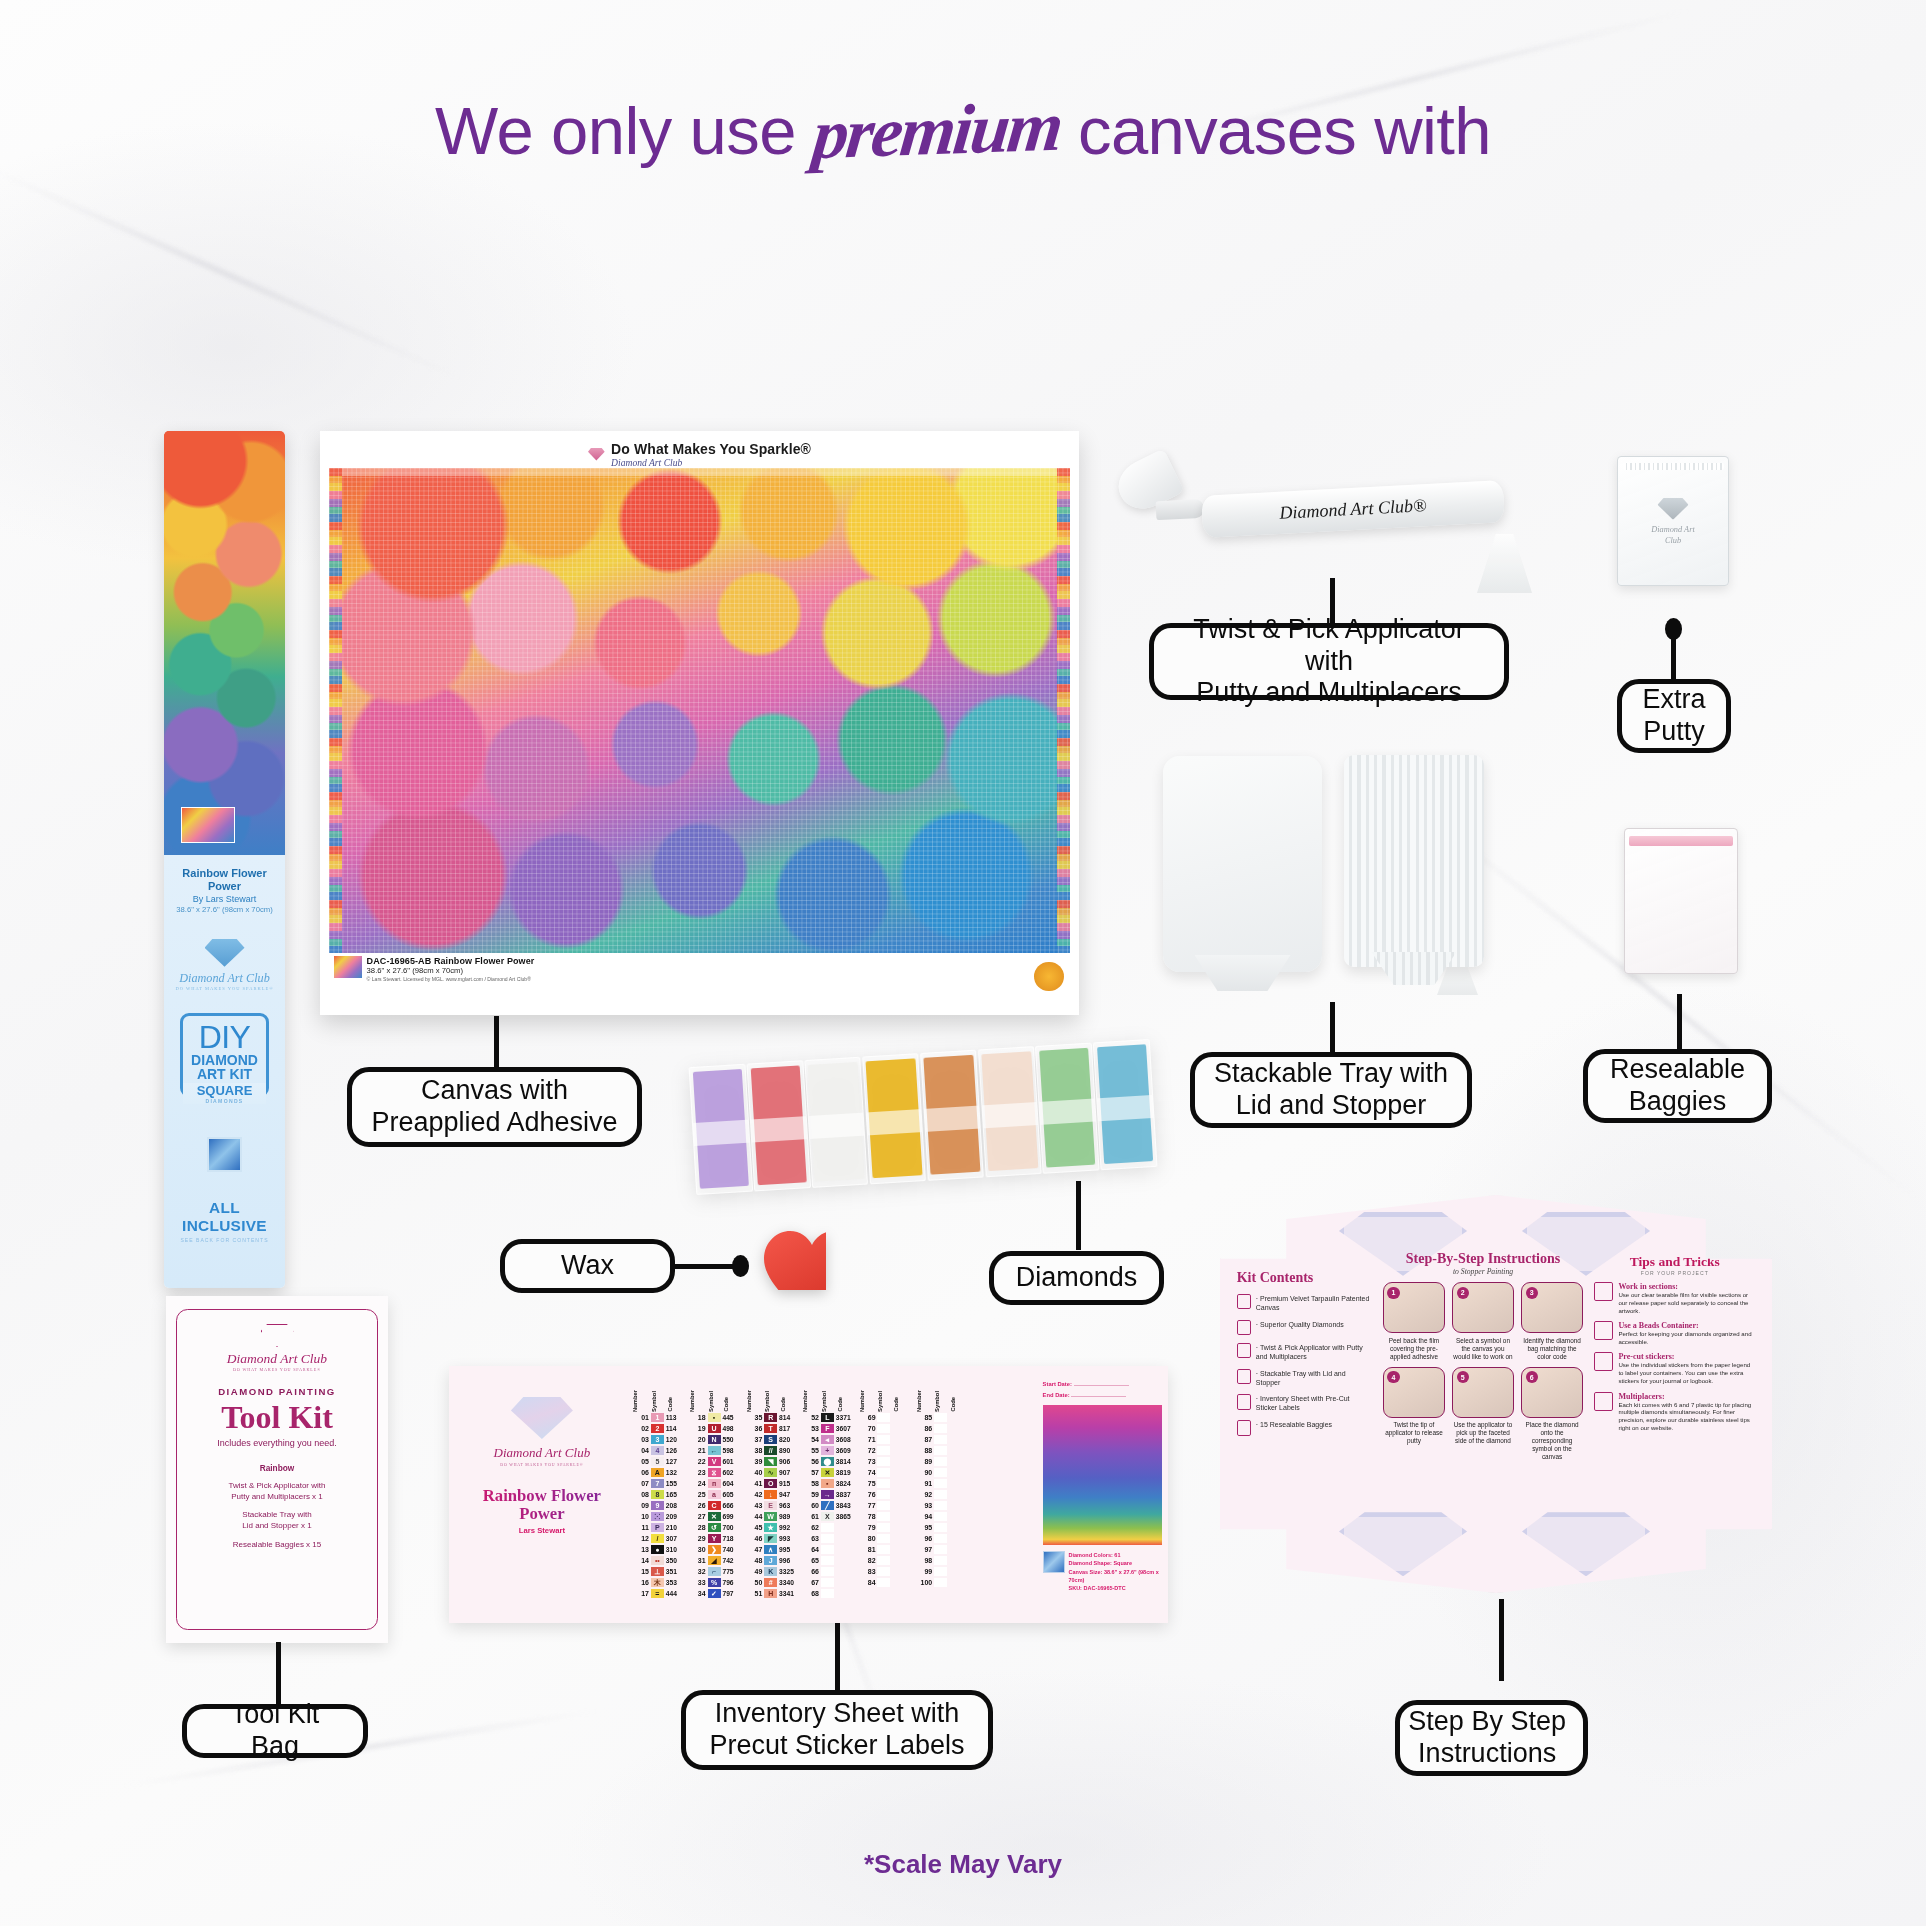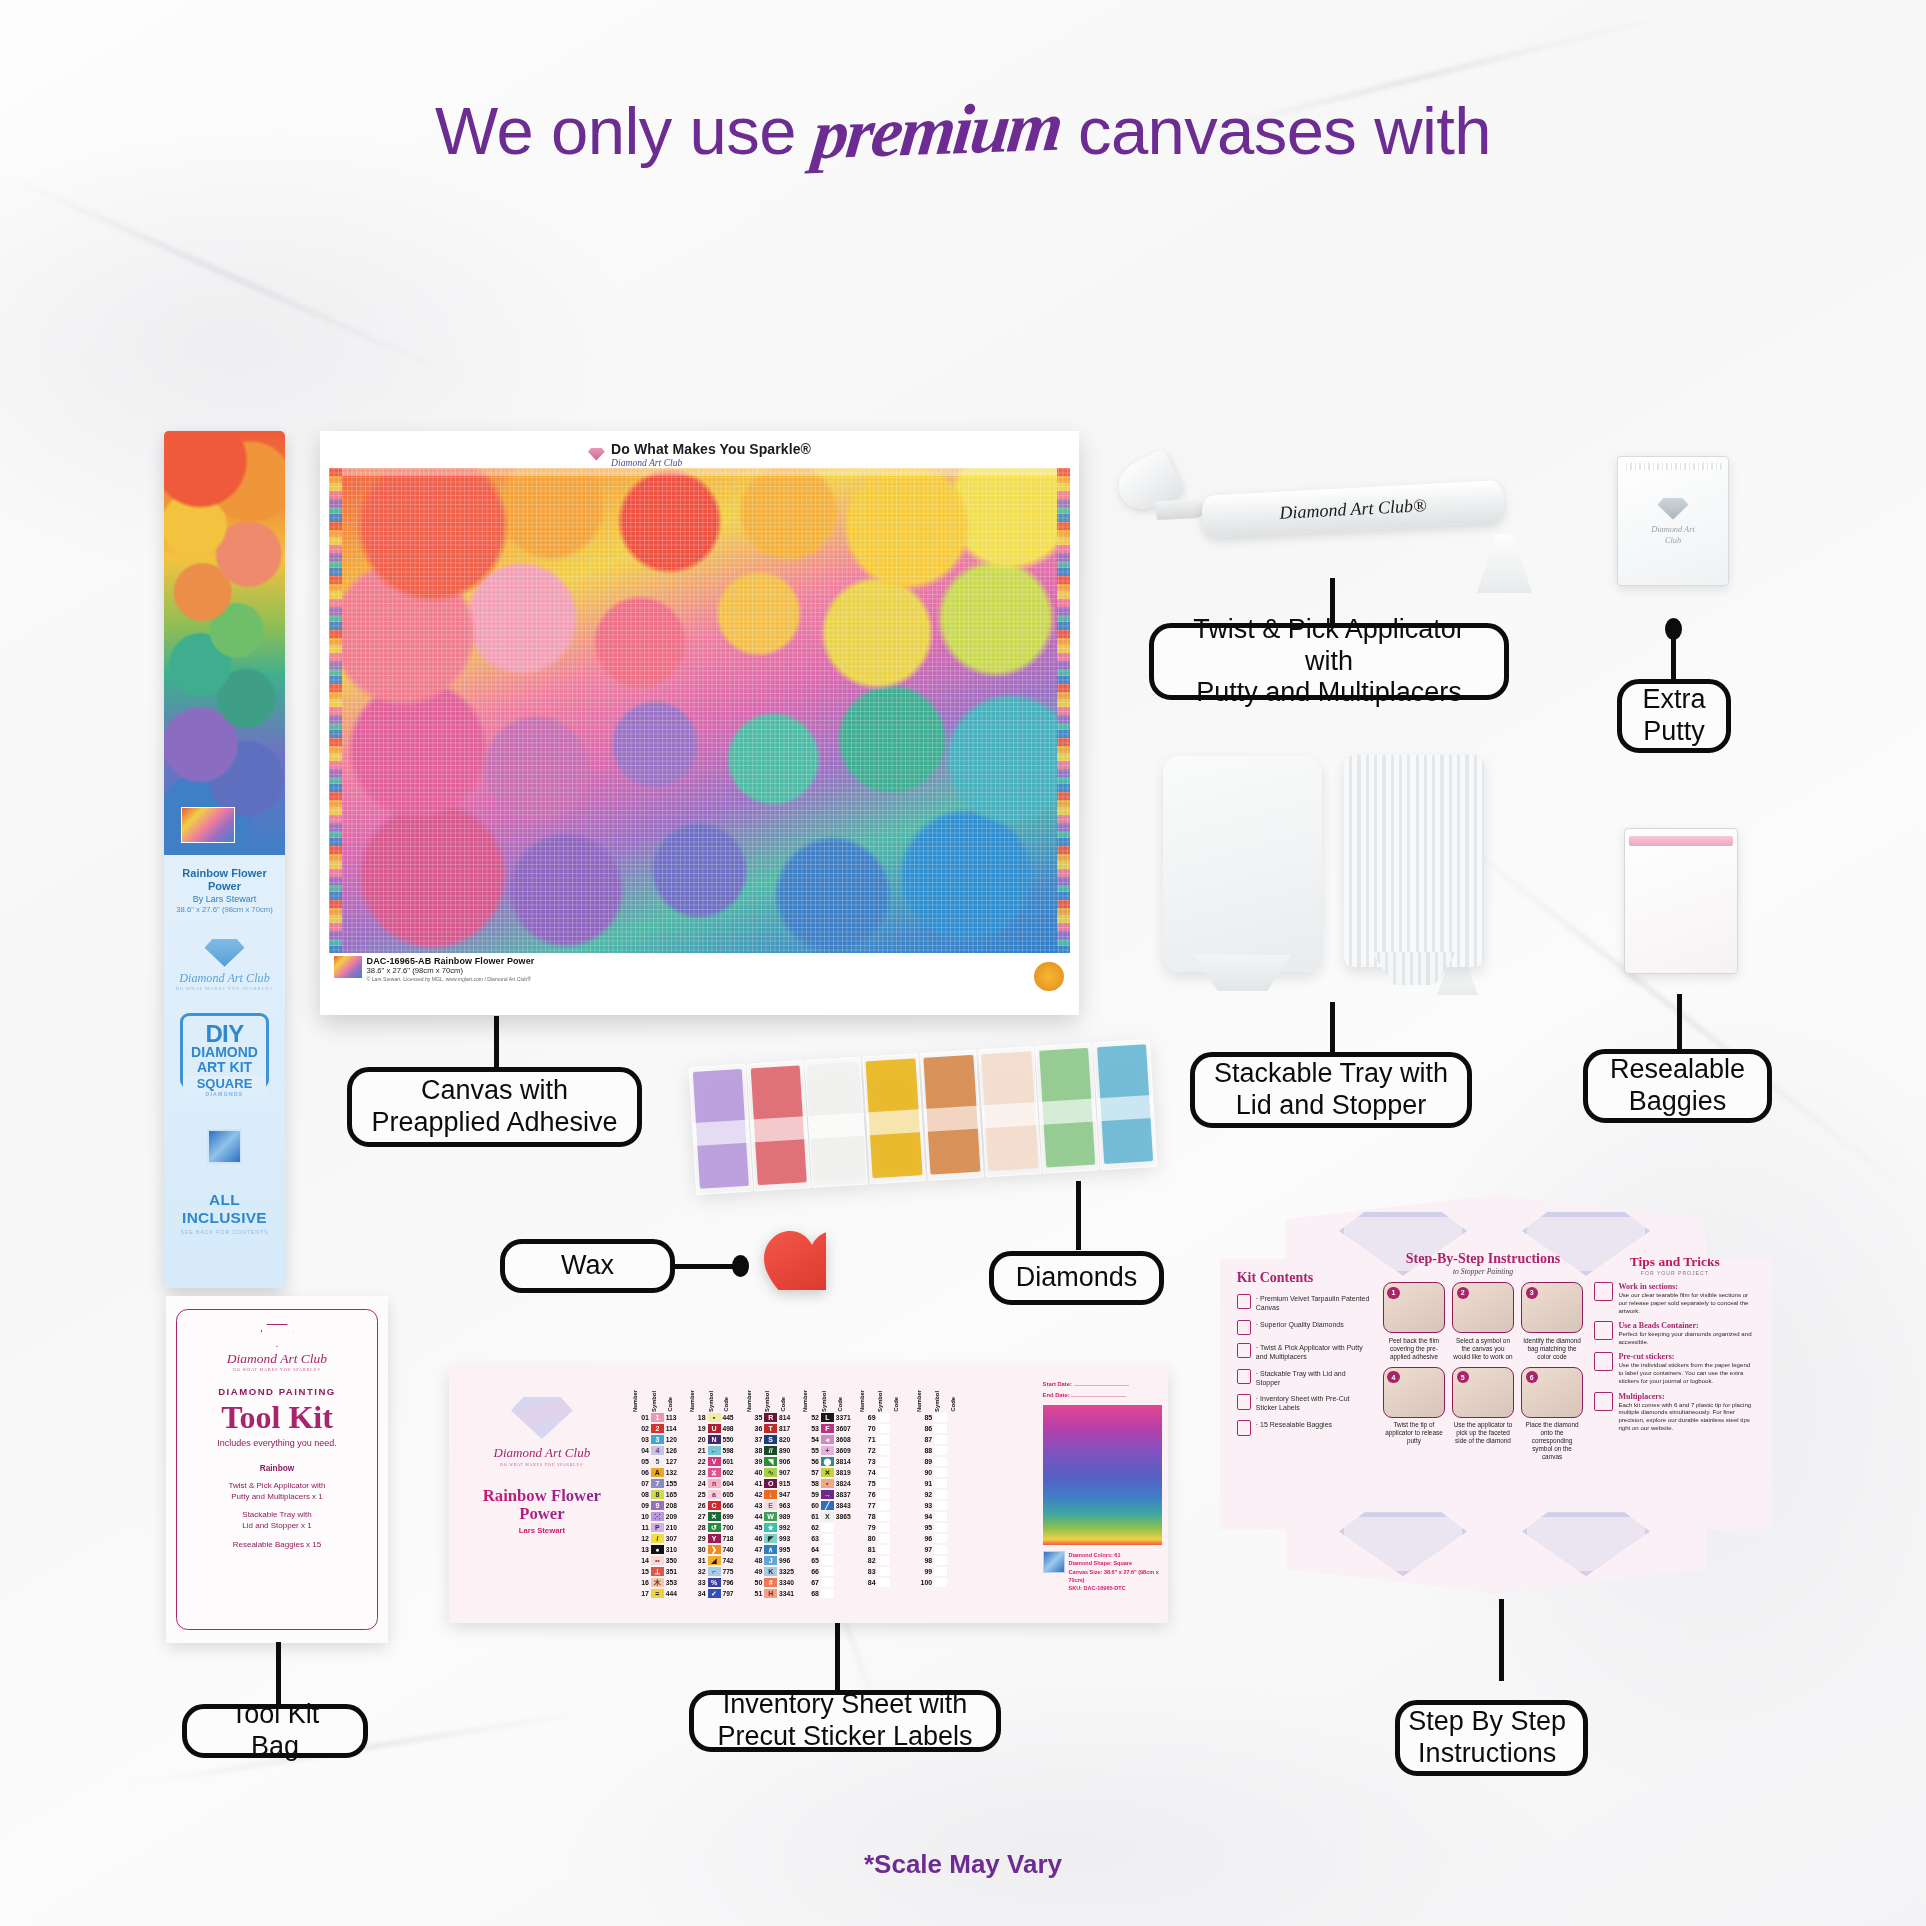--- a/index.html
+++ b/index.html
@@ -114,21 +114,21 @@
     padding:11.6px 6.4px;text-align:center;color:#2a7fc0;}
   .ti-t{font-size:11px;font-weight:700;color:#1f6fae;line-height:1.25;}
   .ti-s{font-size:9px;color:#2a7fc0;}
   .ti-d{font-size:7.7px;color:#4a93c8;margin-top:1.3px;}
   .ti-dia{width:40px;height:28px;margin:24.4px auto 3.9px;
     background:linear-gradient(180deg,#6fb4e2,#3f8fcc);
     clip-path:polygon(50% 100%,0 32%,20% 0,80% 0,100% 32%);opacity:.85;}
   .ti-brand{font-family:"Liberation Serif",serif;font-style:italic;font-size:12.2px;color:#5ba4d8;}
   .ti-brand small{display:block;font-size:4.5px;letter-spacing:1px;font-style:normal;color:#85bde5;}
   .diybox{margin:22px auto 0;width:89px;border:3.2px solid #3f93d4;border-radius:9px;padding:7.7px 2.6px 11.6px;position:relative;}
-  .diy1{font-size:24px;font-weight:700;color:#2f88cf;line-height:.92;letter-spacing:-0.6px;}
+  .diy1{font-size:32px;font-weight:400;color:#2f88cf;line-height:.92;letter-spacing:-0.6px;}
   .diy2{font-size:14px;font-weight:700;color:#2f88cf;line-height:1.05;}
   .sqr{position:absolute;left:0;right:0;bottom:-10.3px;font-size:13px;font-weight:700;color:#2f88cf;
        background:linear-gradient(180deg,#e2f0fb,#ddeefa);padding:0 5.1px;}
   .sqr small{display:block;font-size:5.1px;letter-spacing:1.3px;color:#7ab4e0;background:none;}
   .sq-swatch{width:35px;height:35px;margin:40px auto 0;border:2.6px solid #cfe4f4;
     background:linear-gradient(135deg,#2f6fc0,#8fc3ea 48%,#2f6fc0);}
   .allinc{margin-top:27px;font-size:15.4px;font-weight:700;color:#2f88cf;letter-spacing:0.3px;}
   .allinc small{display:block;font-size:5.1px;letter-spacing:1px;color:#8cbde4;font-weight:400;margin-top:1.9px;}
 
   
@@ -1005,21 +1005,21 @@
       <div>
         <p>Diamond Colors: 61</p>
         <p>Diamond Shape: Square</p>
         <p>Canvas Size: 38.6" x 27.6" (98cm x 70cm)</p>
         <p>SKU: DAC-16965-DTC</p>
       </div>
     </div>
   </div>
 </div>
 <div class="lead" style="left:835px;top:1623px;height:67px;"></div>
-<div class="pill" style="left:681px;top:1690px;width:312px;height:62px;white-space:pre-line;margin-left:8px;">Inventory Sheet with
+<div class="pill" style="left:681px;top:1690px;width:312px;height:80px;white-space:pre-line;">Inventory Sheet with
 Precut Sticker Labels</div>
 
 <div id="instr">
   <div class="ins-wm" style="left:119px;top:16.7px;"></div>
   <div class="ins-wm" style="left:302px;top:16.7px;"></div>
   <div class="ins-wm" style="left:119px;bottom:16.7px;"></div>
   <div class="ins-wm" style="left:302px;bottom:16.7px;"></div>
 
   <div class="ins-body">
     <div class="ins-col1">

